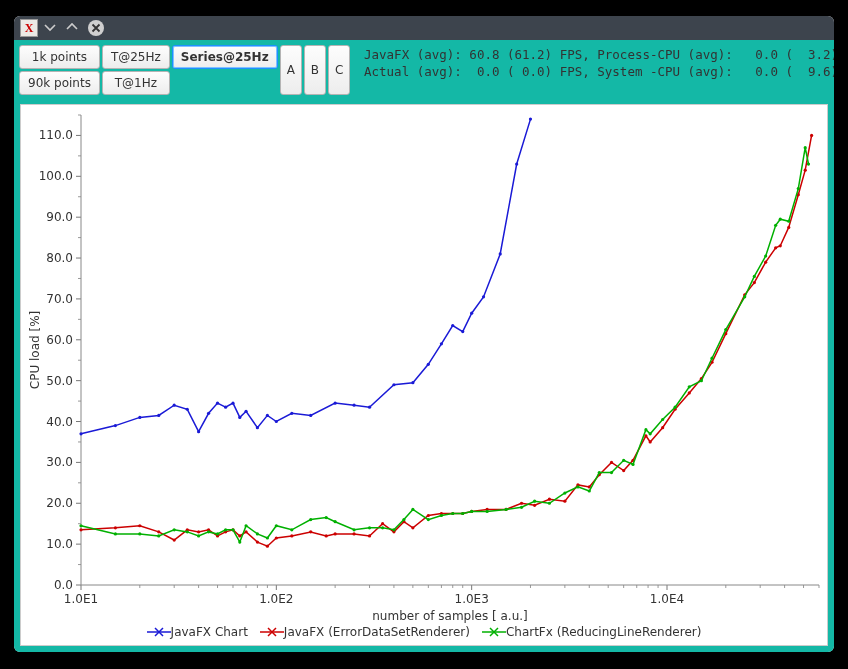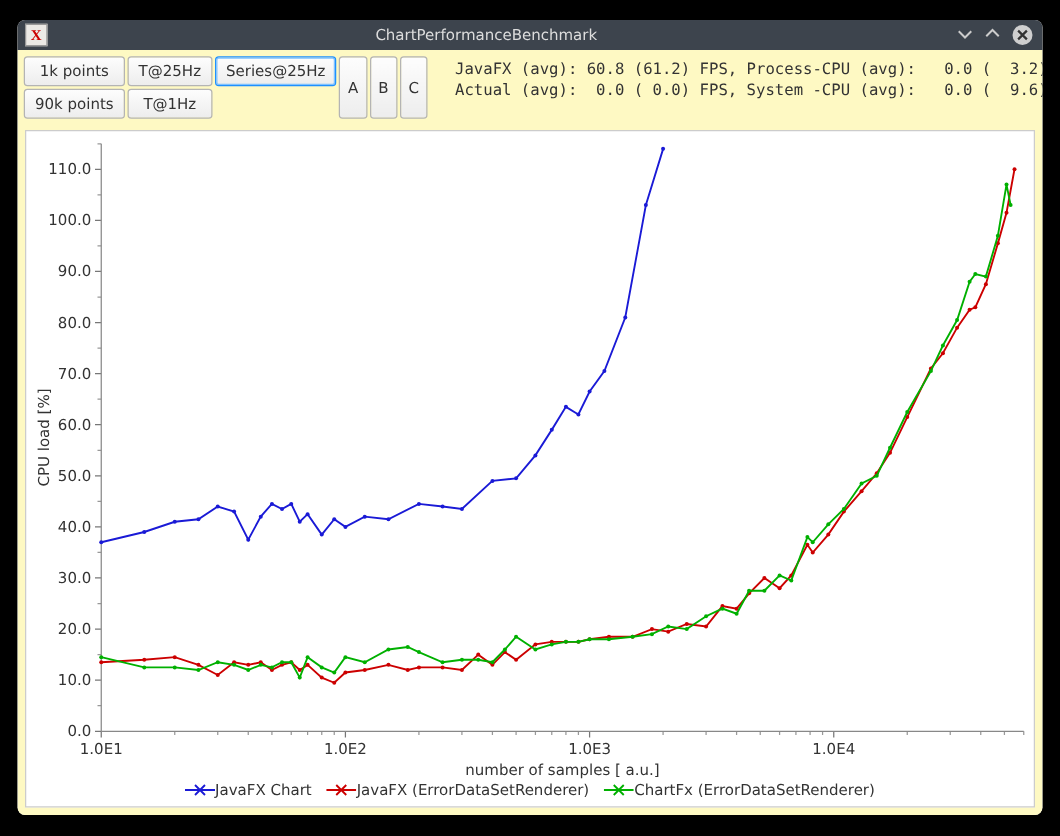--- a/index.html
+++ b/index.html
@@ -74,21 +74,21 @@
     justify-content: center;
     font-weight: bold;
     font-size: 12px;
   }
   .content {
     position: absolute;
     left: 0;
     top: 24px;
     right: 0;
     bottom: 0;
-    background: #fef9c3;
+    background: #14b8a6;
   }
   .toolbar {
     position: absolute;
     left: 4px;
     top: 4px;
     display: flex;
     gap: 0;
   }
   .btncol {
     display: flex;
@@ -106,20 +106,21 @@
     font-size: 12px;
     cursor: pointer;
     white-space: nowrap;
     box-sizing: border-box;
     height: 24px;
     line-height: 15px;
   }
   .tb-btn.selected {
     border: 1px solid #1e90ff;
     box-shadow: inset 0 0 0 1px #7ec1ff;
+    font-weight: bold;
   }
   .tb-btn.tall {
     height: 50px;
     line-height: 40px;
     min-width: 20px;
     padding: 4px 6px;
   }
   .statsbox {
     position: absolute;
     left: 350px;
@@ -170,21 +171,20 @@
     font-size: 12px;
     fill: #333;
   }
 </style>
 </head>
 <body>
 
 <div class="wshadow">
   <div class="titlebar">
     <div class="ticon">X</div>
-    <div class="title">ChartPerformanceBenchmark</div>
     <div class="wbtns">
       <div class="wbtn">
         <svg width="12" height="12" viewBox="0 0 12 12">
             <path d="M1 4 L6 9 L11 4" fill="none" stroke="#ccc" stroke-width="1.6"></path>
           </svg>
       </div>
       <div class="wbtn">
         <svg width="12" height="12" viewBox="0 0 12 12">
             <path d="M1 8 L6 3 L11 8" fill="none" stroke="#ccc" stroke-width="1.6"></path>
           </svg>
@@ -476,19 +476,19 @@
           </span>
           <span>JavaFX (ErrorDataSetRenderer)</span>
         </div>
         <div class="legend-item">
           <span class="lsym">
             <svg viewBox="0 0 24 14">
                 <line x1="0" y1="7" x2="24" y2="7" stroke="#00b000" stroke-width="1.5"></line>
             <path d="M8 3 L16 11 M16 3 L8 11" stroke="#00b000" stroke-width="1.5"></path>
               </svg>
           </span>
-          <span>ChartFx (ErrorDataSetRenderer)</span>
+          <span>ChartFx (ReducingLineRenderer)</span>
         </div>
       </div>
     </div>
 
   </div>
 </div>
 
 </body></html>

